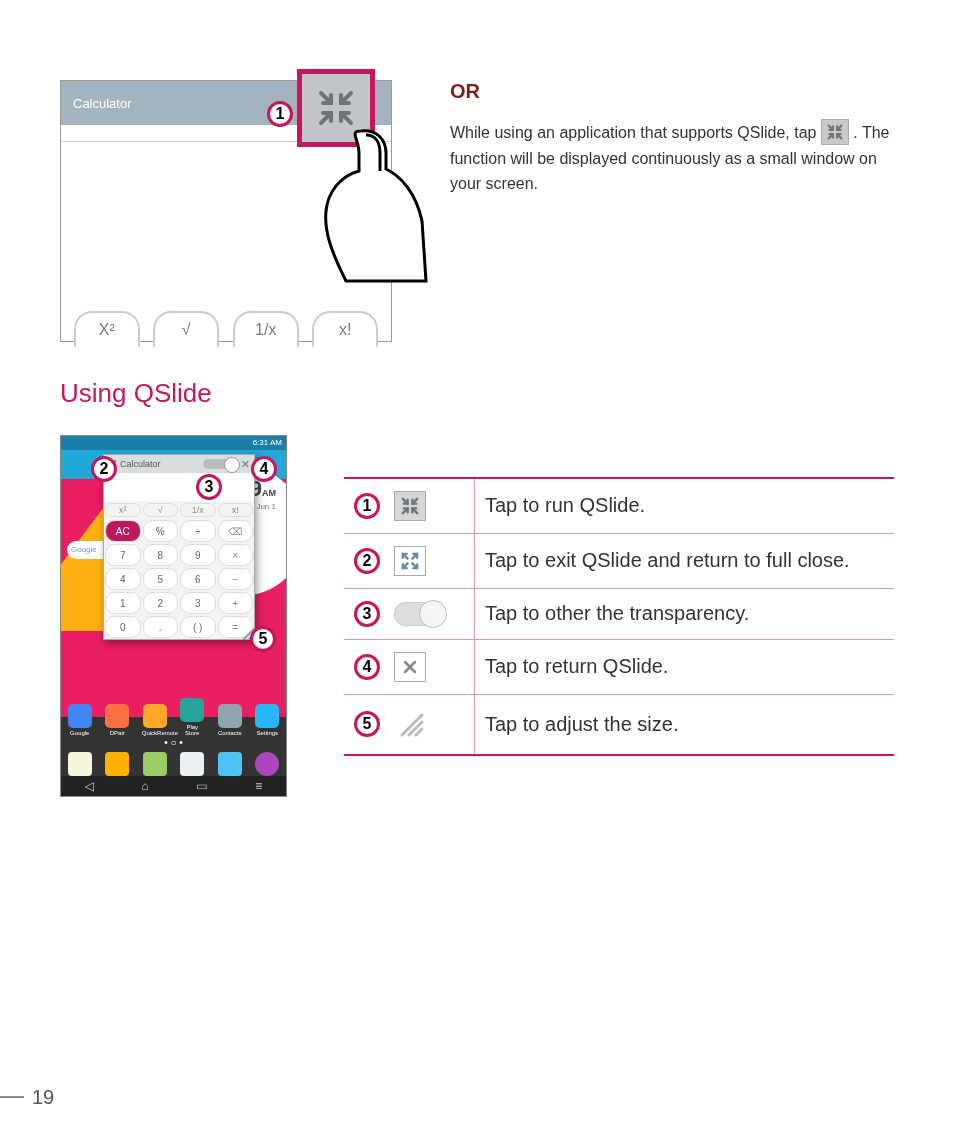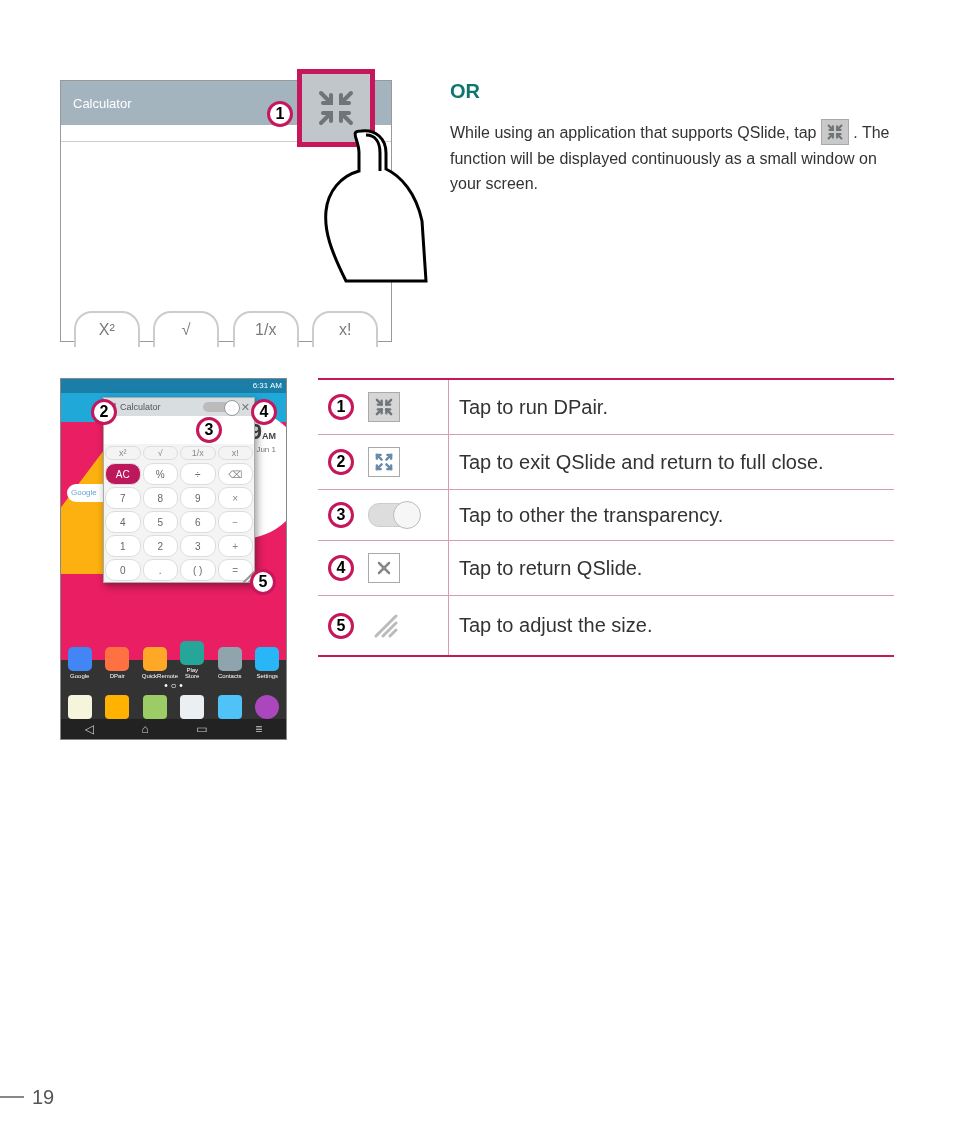--- a/index.html
+++ b/index.html
@@ -28,21 +28,21 @@
   .top-image-col {
     flex: 0 0 340px;
   }
   .top-text-col {
     flex: 1;
   }
   .or-label {
     font-weight: bold;
     margin-bottom: 18px;
     font-size: 20px;
-    color: #0f766e;
+    color: #7f1d1d;
   }
   .body-text {
     font-size: 16px;
     line-height: 1.55;
     color: #333;
     font-weight: 300;
   }
   .inline-icon {
     display: inline-flex;
     vertical-align: middle;
@@ -147,22 +147,22 @@
     box-sizing: border-box;
   }
   .shot-calc .callout.c1 {
     position: absolute;
     top: 20px;
     right: 98px;
   }
   
   .bottom-row {
     display: flex;
-    gap: 23px;
-    align-items: flex-start;
+    gap: 49px;
+    align-items: center;
     margin-top: 26px;
   }
   .shot-phone-col { flex: 0 0 235px; }
   .table-col { flex: 1; }
   .shot-phone {
     width: 225px;
     height: 360px;
     position: relative;
     border: 1px solid #888;
     background: linear-gradient(180deg,#20a8d8 0%, #20a8d8 12%, #e91e63 12%, #e91e63 78%, #333 78%, #333 100%);
@@ -393,20 +393,21 @@
               <line x1="36" y1="36" x2="26" y2="26"></line>
                 <polyline points="34,26 26,26 26,34"></polyline>
             </g>
           </svg>
         </span>
         <span>. The function will be displayed continuously as a small window on your screen.</span>
       </div>
     </div>
   </div>
 
+  <div class="heading">Using QSlide</div>
 
   <div class="bottom-row">
     <div class="shot-phone-col">
       <div class="shot-phone">
         <div class="statusbar">
           <span>6:31 AM</span>
         </div>
         <div class="bgshape1"></div>
         <div class="bgshape2"></div>
         <div class="clock">
@@ -527,21 +528,21 @@
                         <polyline points="34,16 26,16 26,8"></polyline>
                         <line x1="6" y1="36" x2="16" y2="26"></line>
                         <polyline points="8,26 16,26 16,34"></polyline>
                         <line x1="36" y1="36" x2="26" y2="26"></line>
                         <polyline points="34,26 26,26 26,34"></polyline>
                       </g>
                     </svg>
             </span>
           </div>
               </td>
-          <td>Tap to run DPair.</td>
+          <td>Tap to run QSlide.</td>
         </tr>
         <tr>
           <td class="iconcell">
                 <div class="row">
             <span class="callout">2</span>
             <span class="ic-box white">
               <svg width="20" height="20" viewBox="0 0 42 42">
                       <g stroke="#6b8ba4" stroke-width="5" fill="none" stroke-linecap="round">
                         <line x1="16" y1="16" x2="6" y2="6"></line>
                         <polyline points="14,6 6,6 6,14"></polyline>

